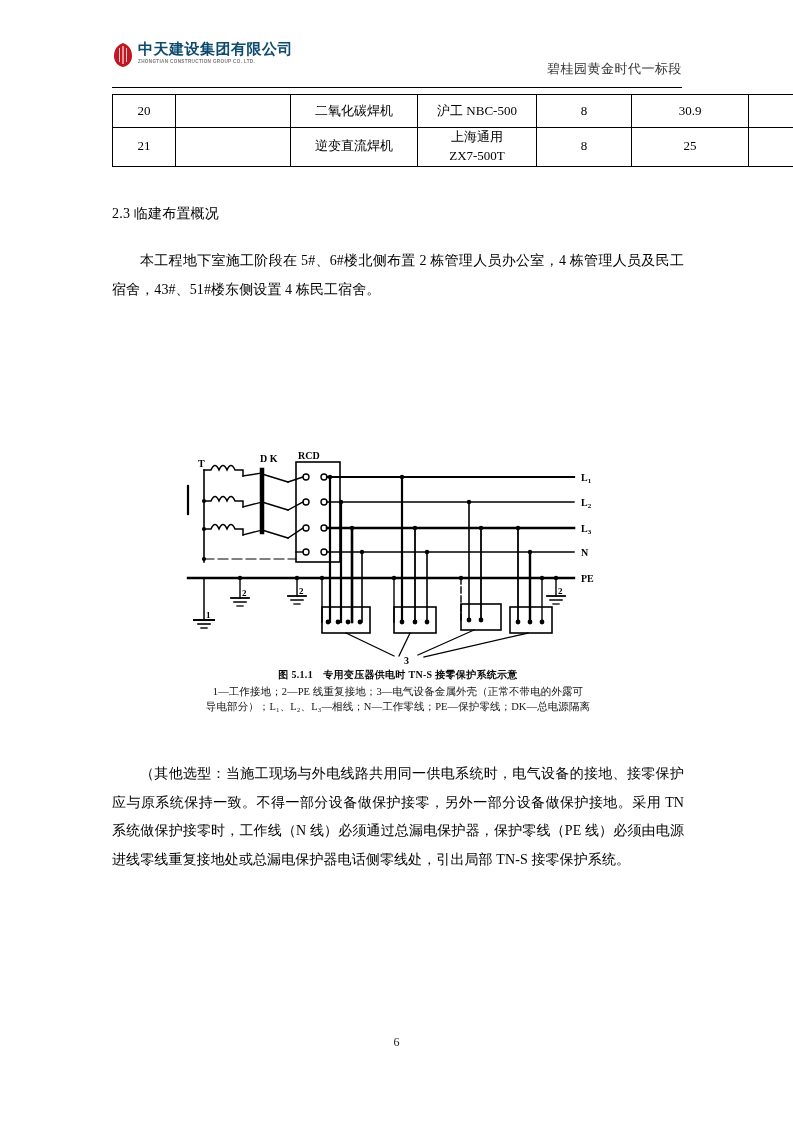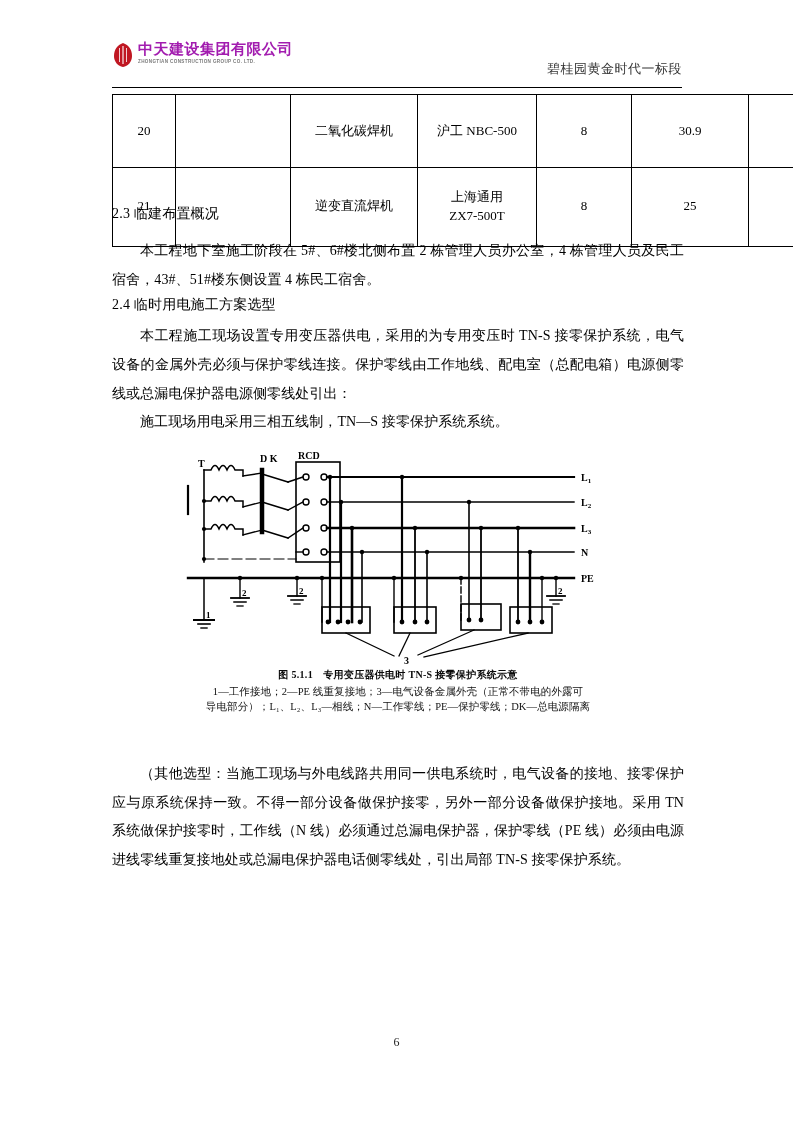--- a/index.html
+++ b/index.html
@@ -43,21 +43,21 @@
   }
   .logo-text-block {
     display: flex;
     flex-direction: column;
     justify-content: center;
   }
   .logo-cn {
     font-family: "DejaVu Sans", "Liberation Sans", sans-serif;
     font-size: 15px;
     font-weight: bold;
-    color: #a21caf;
+    color: #0c4a6e;
     letter-spacing: 0.5px;
     line-height: 1.05;
     white-space: nowrap;
   }
   .logo-en {
     font-family: "Liberation Sans", sans-serif;
     font-size: 4.6px;
     font-weight: bold;
     color: #7a7a7a;
     letter-spacing: 0.35px;
@@ -91,21 +91,21 @@
     width: 570px;
     border-collapse: collapse;
     table-layout: fixed;
   }
   .equip-table td {
     border: 1px solid #000;
     text-align: center;
     vertical-align: middle;
     font-size: 13px;
     line-height: 1.45;
-    padding: 20px 2px;
+    padding: 0 2px;
     height: 32px;
   }
   .c-idx   { width: 58px; }
   .c-blank { width: 110px; }
   .c-name  { width: 122px; }
   .c-model { width: 114px; }
   .c-qty   { width: 90px; }
   .c-pow   { width: 112px; }
   .c-last  { width: 62px; }
   .model-line { display: block; white-space: nowrap; }
@@ -213,28 +213,23 @@
         </td>
         <td class="c-qty">8</td>
         <td class="c-pow">25</td>
         <td class="c-last"></td>
       </tr>
     </tbody>
   </table>
 
   <div class="body-block" style="top:203px;">
     <p class="sec-head">2.3 临建布置概况</p>
-    <p class="para" style="margin-top:12px;">本工程地下室施工阶段在 5#、6#楼北侧布置 2 栋管理人员办公室，4 栋管理人员及民工宿舍，43#、51#楼东侧设置 4 栋民工宿舍。</p>
+    <p class="para" style="margin-top:22px;">本工程地下室施工阶段在 5#、6#楼北侧布置 2 栋管理人员办公室，4 栋管理人员及民工宿舍，43#、51#楼东侧设置 4 栋民工宿舍。</p>
   </div>
 
-  <div class="body-block" style="top:294px;">
-    <p class="sec-head">2.4 临时用电施工方案选型</p>
-    <p class="para" style="margin-top:6px;">本工程施工现场设置专用变压器供电，采用的为专用变压时 TN-S 接零保护系统，电气设备的金属外壳必须与保护零线连接。保护零线由工作地线、配电室（总配电箱）电源侧零线或总漏电保护器电源侧零线处引出：</p>
-    <p class="para">施工现场用电采用三相五线制，TN—S 接零保护系统系统。</p>
-  </div>
 
   <div class="figure">
 
     <svg width="440" height="212" viewBox="0 0 440 212">
       <g stroke="#000" fill="none" stroke-linecap="square">
 
         <line x1="26" y1="18" x2="26" y2="110" stroke-width="1.6"></line>
         <line x1="10" y1="34" x2="10" y2="62" stroke-width="2.2"></line>
 
         <path d="M26 18 H33 q4 -9 8 0 q4 -9 8 0 q4 -9 8 0 H65 v6" stroke-width="1.5"></path>

